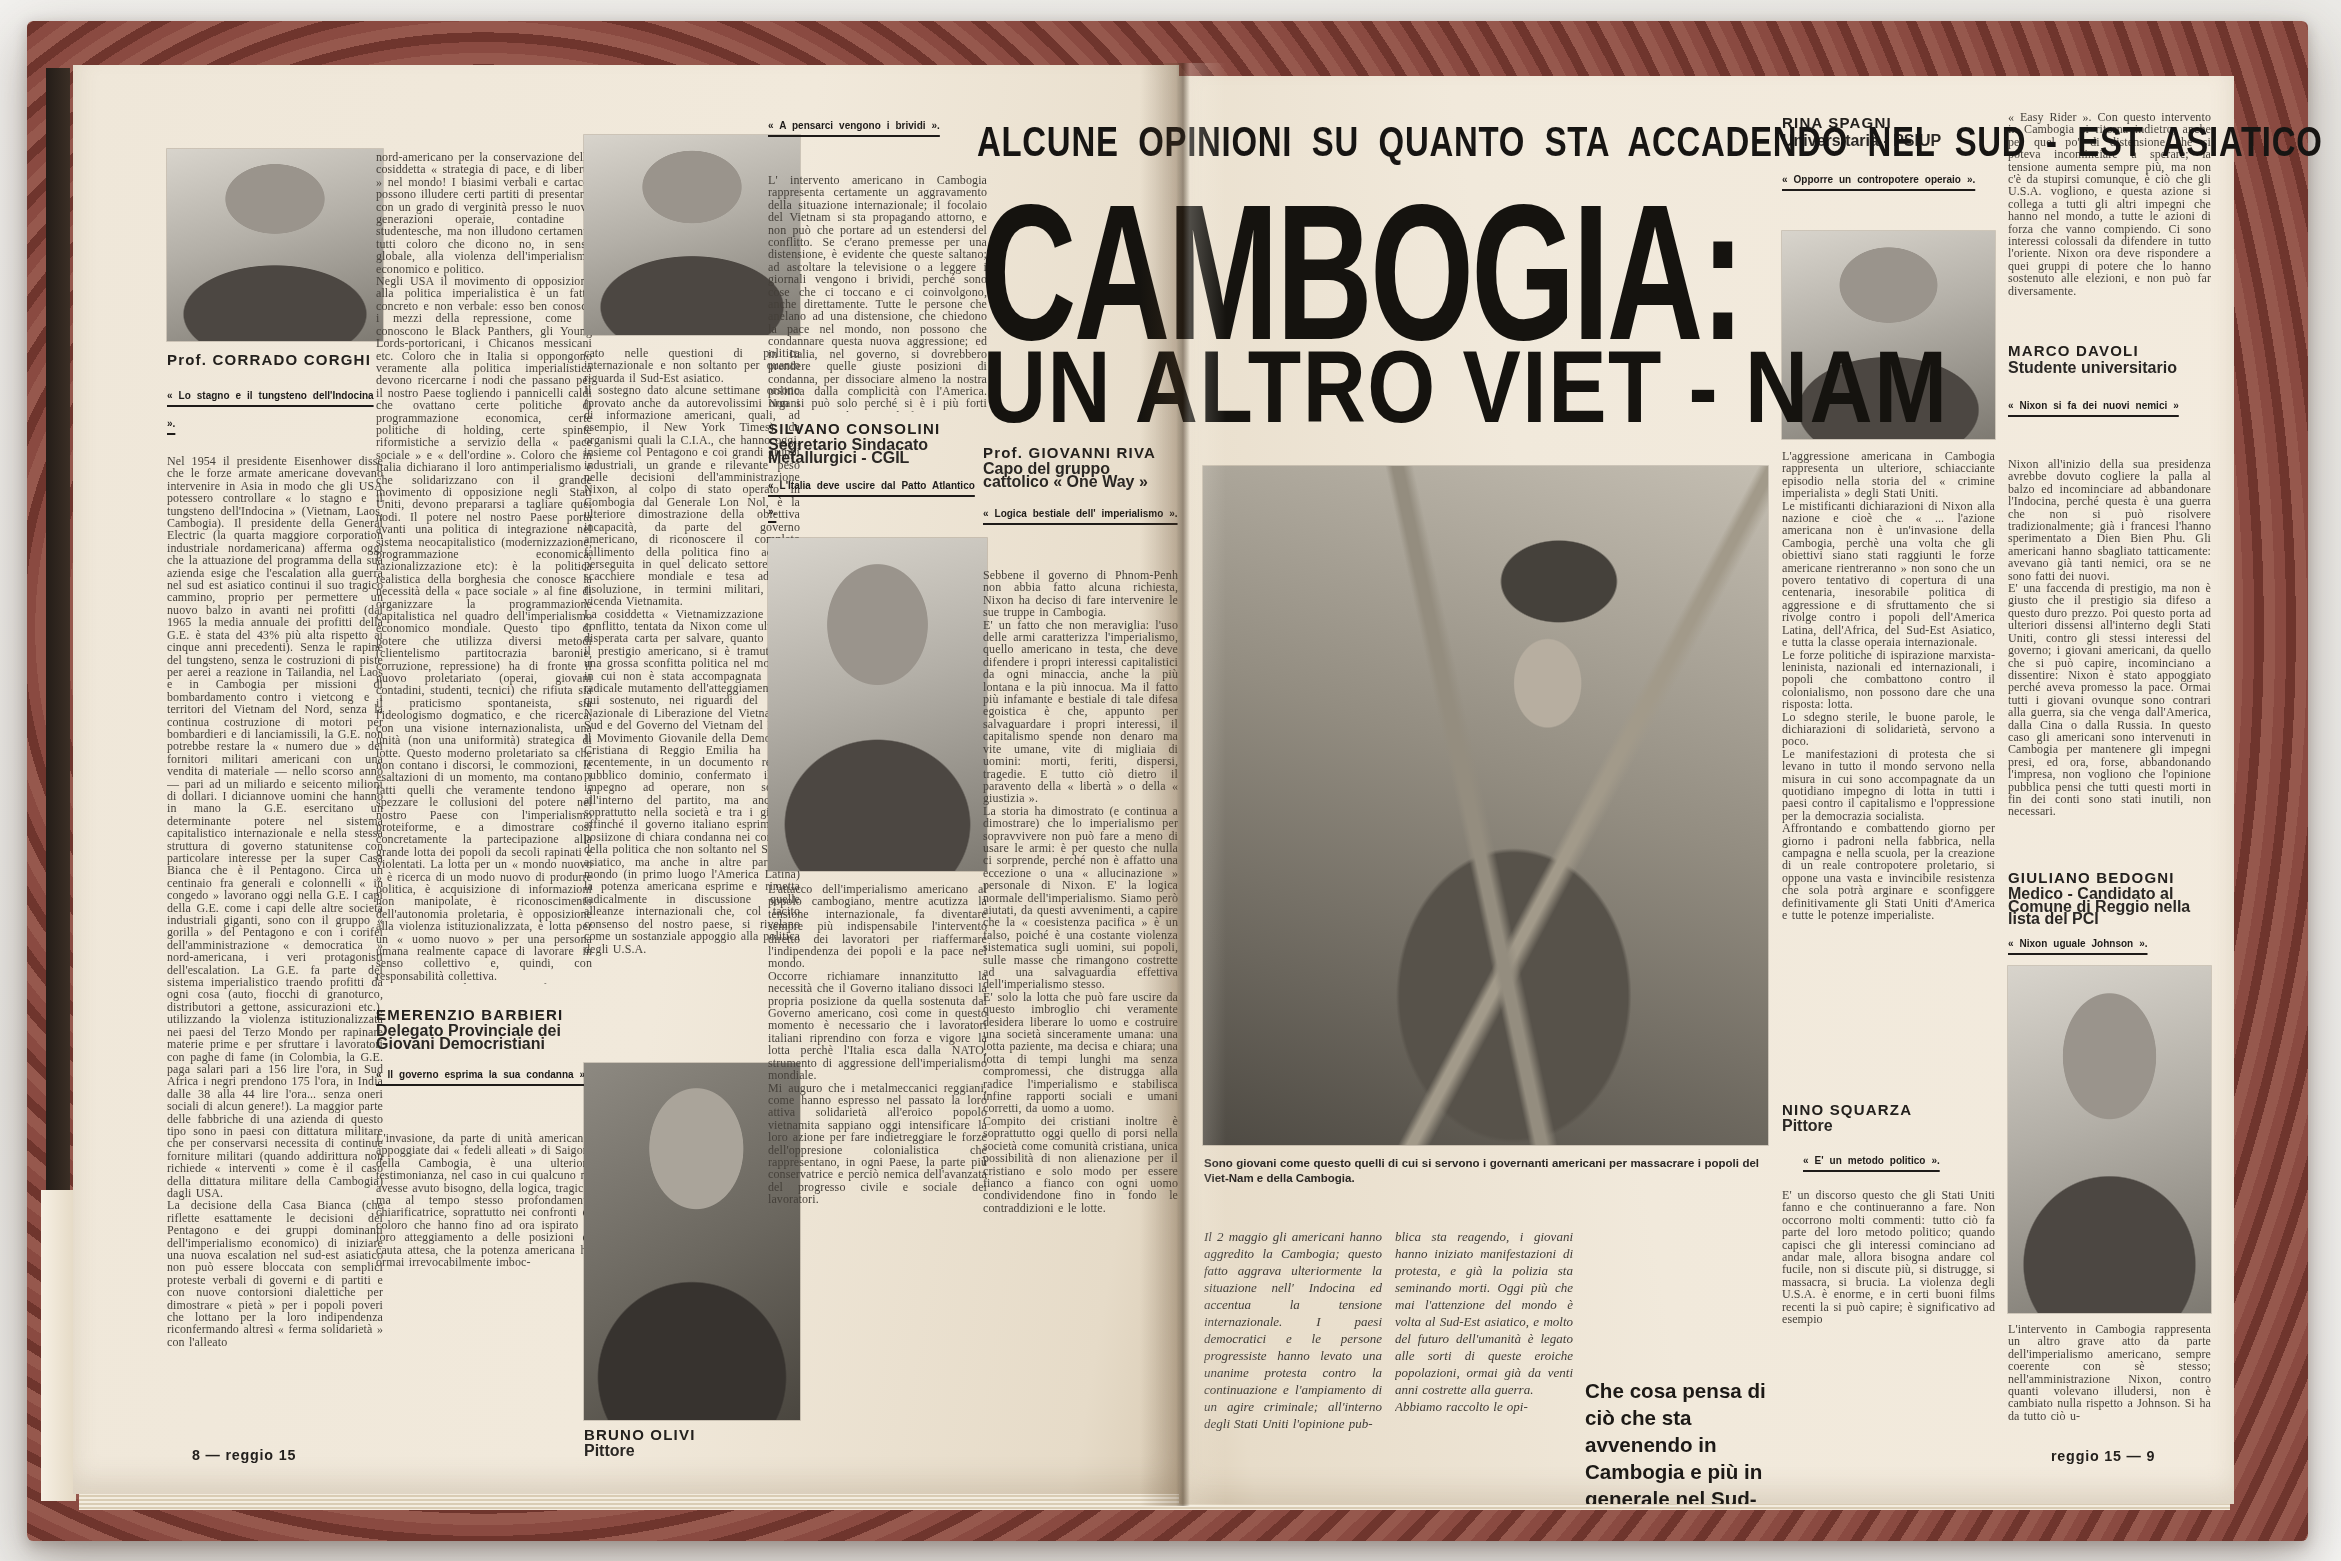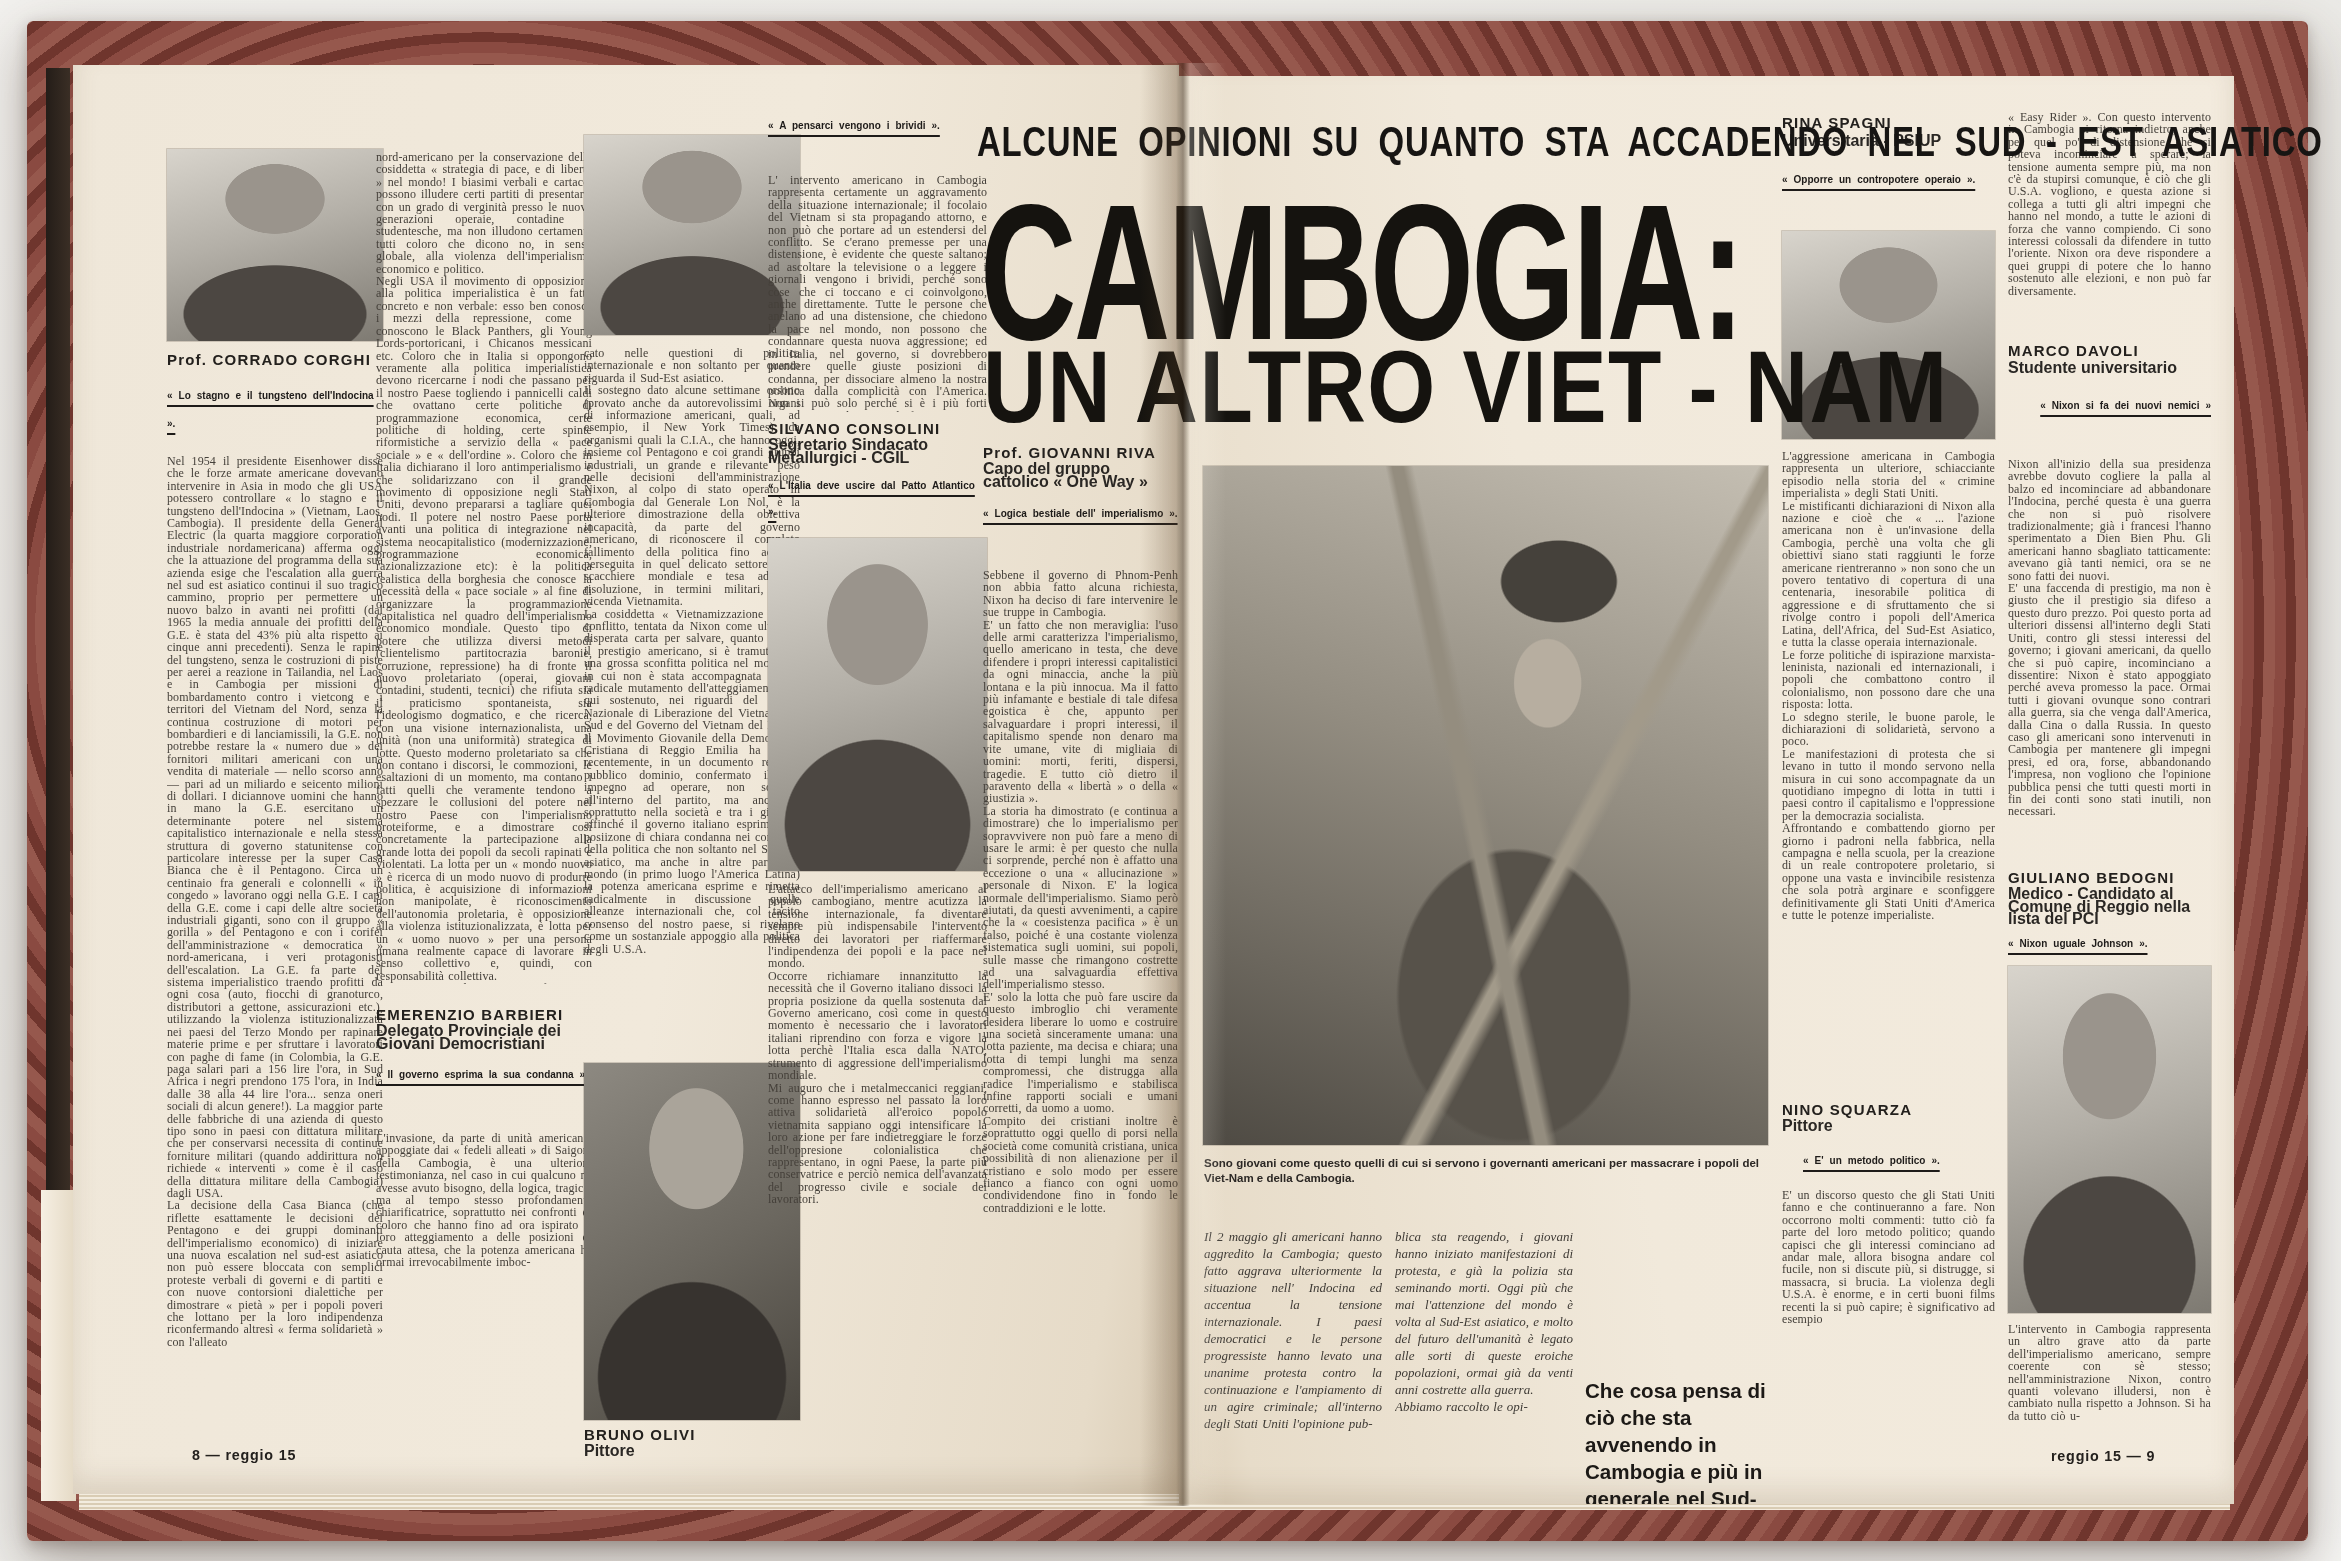--- a/index.html
+++ b/index.html
@@ -181,21 +181,21 @@
 Le manifestazioni di protesta che si levano in tutto il mondo servono nella misura in cui sono accompagnate da un quotidiano impegno di lotta in tutti i paesi contro il capitalismo e l'oppressione per la democrazia socialista.
 Affrontando e combattendo giorno per giorno i padroni nella fabbrica, nella campagna e nella scuola, per la creazione di un reale contropotere proletario, si oppone una vasta e invincibile resistenza che sola potrà arginare e sconfiggere definitivamente gli Stati Uniti d'America e tutte le potenze imperialiste.</div>
   <div class="col iv-name" style="left:603px;top:1025px;width:214px;">NINO SQUARZA</div>
   <div class="col iv-role" style="left:603px;top:1044px;width:213px;">Pittore</div>
   <div class="col iv-quote" style="left:624px;top:1072px;width:213px;line-height:26px;">« E' un metodo politico ».</div>
   <div class="col body-text" style="left:603px;top:1113px;width:213px;height:262px;overflow:hidden;">E' un discorso questo che gli Stati Uniti fanno e che continueranno a fare. Non occorrono molti commenti: tutto ciò fa parte del loro metodo politico; quando capisci che gli interessi cominciano ad andar male, allora bisogna andare col fucile, non si discute più, si distrugge, si massacra, si brucia. La violenza degli U.S.A. è enorme, e in certi buoni films recenti la si può capire; è significativo ad esempio</div>
 
   <div class="col body-text" style="left:829px;top:35px;width:203px;height:222px;overflow:hidden;">« Easy Rider ». Con questo intervento in Cambogia si ritorna indietro, anche per quel po' di distensione che si poteva incominciare a sperare; la tensione aumenta sempre più, ma non c'è da stupirsi comunque, è ciò che gli U.S.A. vogliono, e questa azione si collega a tutti gli altri impegni che hanno nel mondo, a tutte le azioni di forza che vanno compiendo. Ci sono interessi colossali da difendere in tutto l'oriente. Nixon ora deve rispondere a quei gruppi di potere che lo hanno sostenuto alle elezioni, e non può far diversamente.</div>
   <div class="col iv-name" style="left:829px;top:266px;width:206px;">MARCO DAVOLI</div>
   <div class="col iv-role" style="left:829px;top:286px;width:203px;">Studente universitario</div>
-  <div class="col iv-quote" style="left:829px;top:316px;width:203px;line-height:27px;text-align:right;">« Nixon si fa dei nuovi nemici »</div>
+  <div class="col iv-quote" style="left:829px;top:316px;width:203px;line-height:27px;">« Nixon si fa dei nuovi nemici »</div>
   <div class="col body-text" style="left:829px;top:382px;width:203px;height:397px;overflow:hidden;">Nixon all'inizio della sua presidenza avrebbe dovuto cogliere la palla al balzo ed incominciare ad abbandonare l'Indocina, perché questa è una guerra che non si può risolvere tradizionalmente; già i francesi l'hanno sperimentato a Dien Bien Phu. Gli americani hanno sbagliato tatticamente: avevano già tanti nemici, ora se ne sono fatti dei nuovi.
 E' una faccenda di prestigio, ma non è giusto che il prestigio sia difeso a questo duro prezzo. Poi questo porta ad ulteriori dissensi all'interno degli Stati Uniti, contro gli stessi interessi del governo; i giovani americani, da quello che si può capire, incominciano a dissentire: Nixon è stato appoggiato perché aveva promesso la pace. Ormai tutti i giovani ovunque sono contrari alla guerra, sia che venga dall'America, dalla Cina o dalla Russia. In questo caso gli americani sono intervenuti in Cambogia per mantenere gli impegni presi, ed ora, forse, abbandonando l'impresa, non vogliono che l'opinione pubblica pensi che tutti questi morti in fin dei conti sono stati inutili, non necessari.</div>
   <div class="col iv-name" style="left:829px;top:793px;width:208px;">GIULIANO BEDOGNI</div>
   <div class="col iv-role" style="left:829px;top:812px;width:203px;">Medico - Candidato al Comune di Reggio nella lista del PCI</div>
   <div class="col iv-quote" style="left:829px;top:855px;width:203px;line-height:26px;">« Nixon uguale Johnson ».</div>
   <div class="photo portrait" style="left:829px;top:890px;width:203px;height:347px;"></div>
   <div class="col body-text" style="left:829px;top:1247px;width:203px;height:103px;overflow:hidden;">L'intervento in Cambogia rappresenta un altro grave atto da parte dell'imperialismo americano, sempre coerente con sè stesso; nell'amministrazione Nixon, contro quanti volevano illudersi, non è cambiato nulla rispetto a Johnson. Si ha da tutto ciò u-</div>
   <div class="col page-number" style="left:872px;top:1372px;">reggio 15 — 9</div>
 </div>
 

